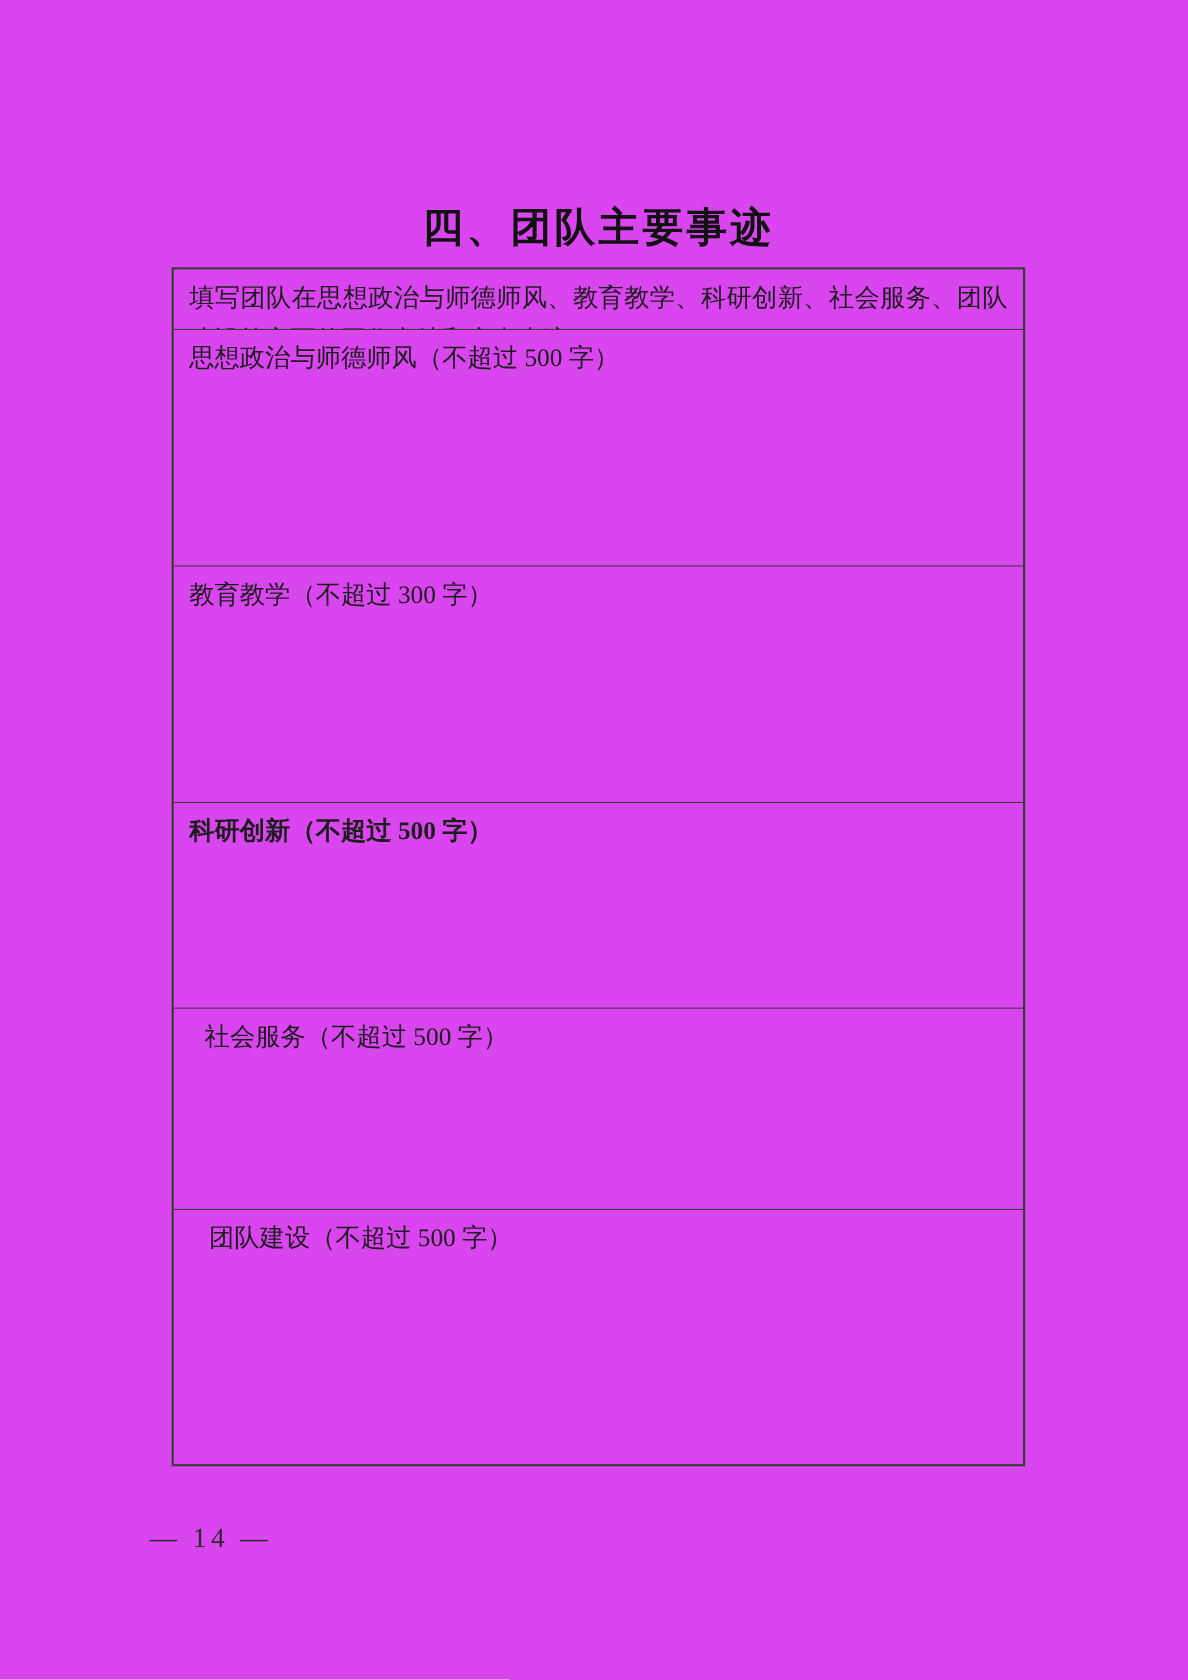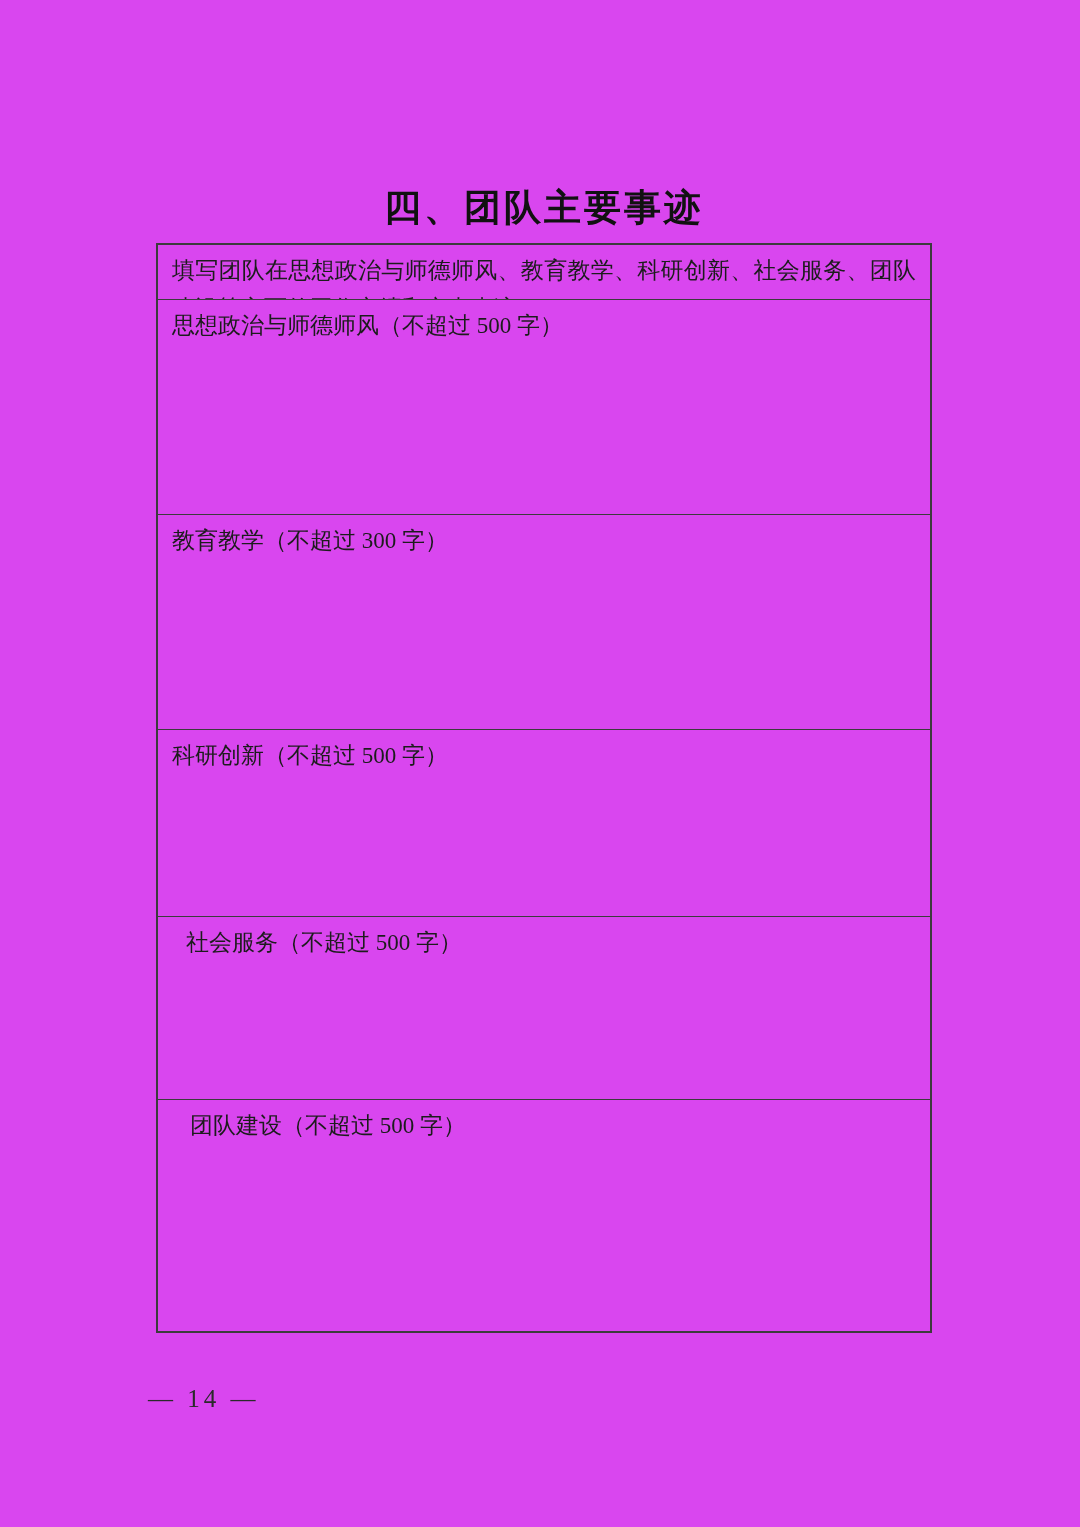--- a/index.html
+++ b/index.html
@@ -57,26 +57,26 @@
     text-align-last: left;
   }
   .row-label {
     white-space: nowrap;
   }
   .fill-area {
     width: 100%;
   }
   .h-r1 { height: 215px; }
   .h-r2 { height: 215px; }
-  .h-r3 { height: 187px; }
+  .h-r3 { height: 187px; font-weight: bold; }
   .h-r4 { height: 183px; padding-left: 28px; }
   .h-r5 { height: 213px; }
   .page-number {
     position: absolute;
-    left: 148px;
+    left: 136px;
     top: 1385px;
     font-size: 25px;
     letter-spacing: 4px;
     color: #2a2a2a;
   }
 </style>
 </head>
 <body>
 
 <div class="page">

